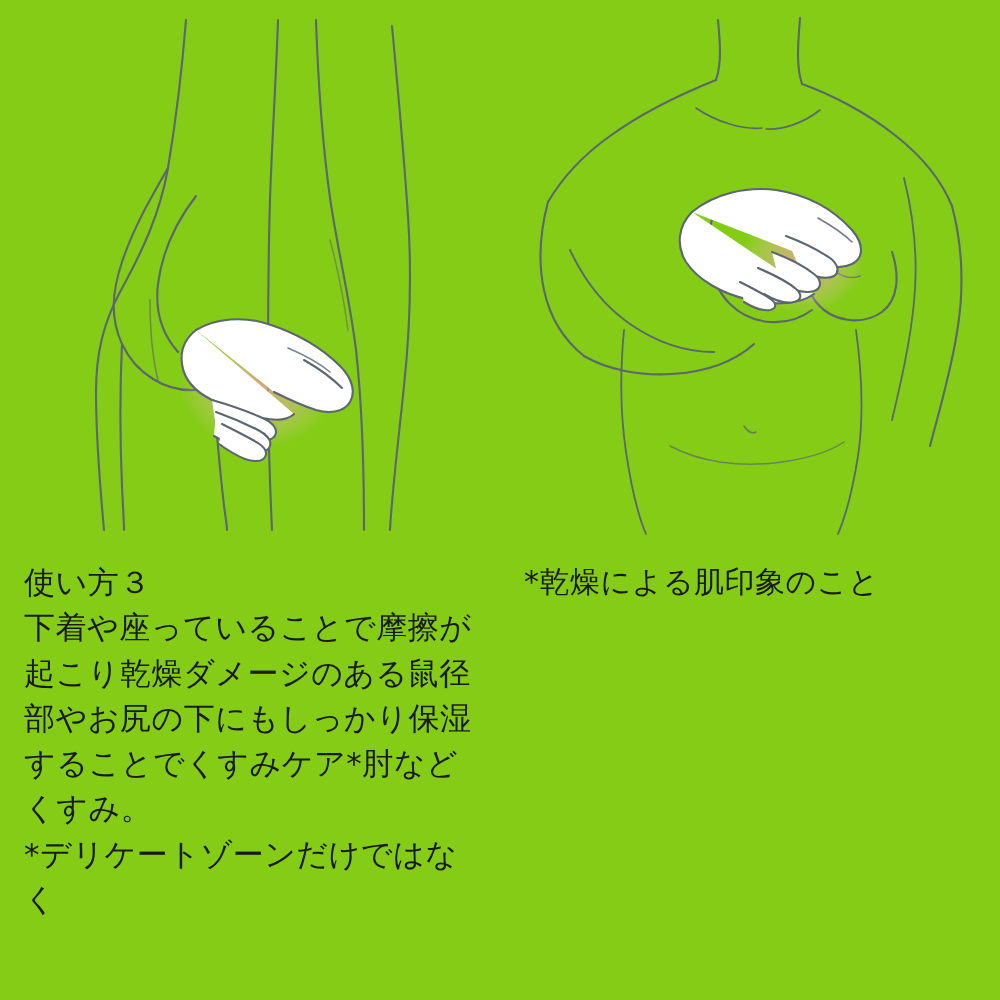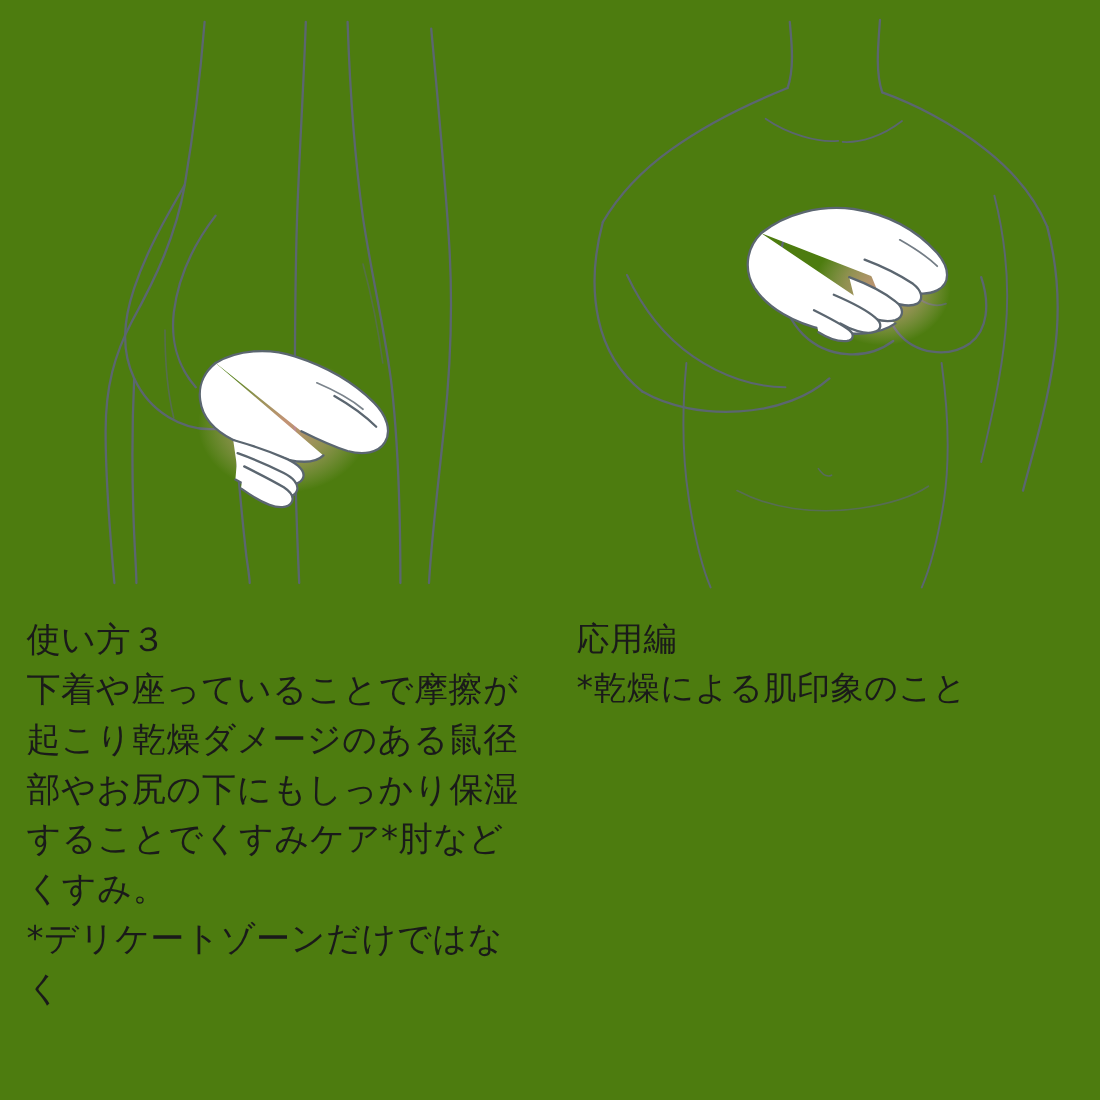--- a/index.html
+++ b/index.html
@@ -11,21 +11,21 @@
     width: 1000px;
     height: 1000px;
     font-family: "Liberation Sans", sans-serif;
     color: #231f20;
     overflow: hidden;
   }
   .page {
     position: relative;
     width: 1000px;
     height: 1000px;
-    background: #4d7c0f;
+    background: #84cc16;
   }
   .panels {
     position: absolute;
     left: 0;
     top: 0;
     width: 1000px;
     height: 540px;
     display: flex;
   }
   .panel {
@@ -187,18 +187,17 @@
 
   <div class="captions">
 
     <div class="caption caption-left">
       <p class="caption-title">使い方３</p>
       <p class="caption-body">下着や座っていることで摩擦が起こり乾燥ダメージのある鼠径部やお尻の下にもしっかり保湿することでくすみケア*肘などくすみ。</p>
       <p class="caption-note">*デリケートゾーンだけではなく</p>
     </div>
 
     <div class="caption caption-right">
-      <p class="caption-title">応用編</p>
       <p class="caption-note">*乾燥による肌印象のこと</p>
     </div>
   </div>
 
 </div>
 
 </body></html>

